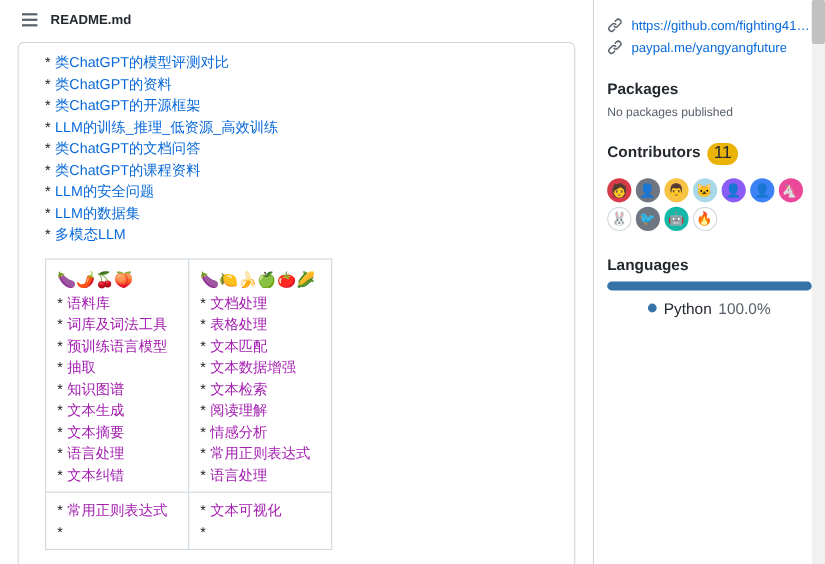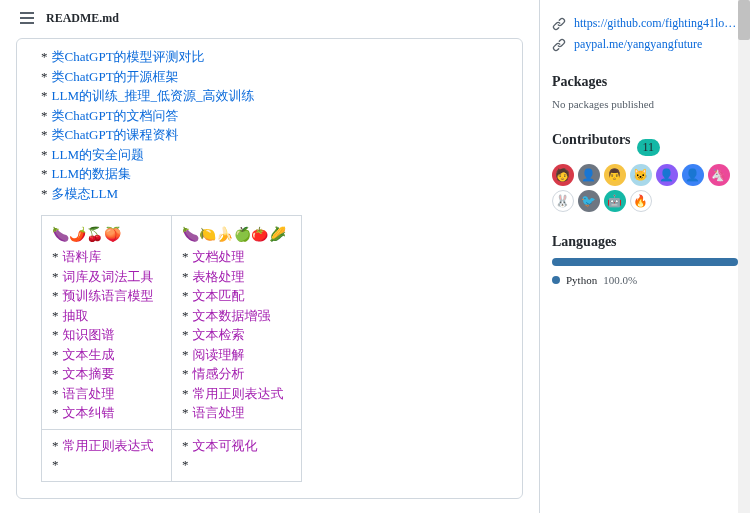--- a/index.html
+++ b/index.html
@@ -1,17 +1,17 @@
 <!DOCTYPE html>
 <html><head>
 <meta charset="utf-8">
 <style>
 * { margin: 0; padding: 0; box-sizing: border-box; }
 body { font-family: -apple-system, BlinkMacSystemFont, "Segoe UI", Helvetica, Arial, sans-serif; font-size: 14px; color: #24292f; background: #fff; }
-.container { display: flex; width: 750px; height: 513px; overflow: hidden; font-family: Liberation Serif, serif; }
+.container { display: flex; width: 750px; height: 513px; overflow: hidden; }
 .main { flex: 1; padding: 0 16px 0 16px; overflow-y: auto; border-right: 1px solid #d0d7de; }
 .main::-webkit-scrollbar { width: 10px; }
 .main::-webkit-scrollbar-track { background: #f6f8fa; }
 .main::-webkit-scrollbar-thumb { background: #d0d7de; border-radius: 5px; }
 .readme-header { display: flex; align-items: center; gap: 8px; padding: 8px 0 10px 0; position: sticky; top: 0; background: #fff; z-index: 1; }
 .hamburger { display: flex; flex-direction: column; gap: 3px; cursor: pointer; padding: 4px; }
 .hamburger span { width: 14px; height: 2px; background: #57606a; }
 .readme-title { font-size: 12px; font-weight: 600; }
 .readme-body { border: 1px solid #d0d7de; border-radius: 6px; padding: 8px 16px 16px 24px; margin-bottom: 16px; }
 .toc-list { list-style: none; }
@@ -25,26 +25,26 @@
 .cell-list li { font-size: 13px; line-height: 1.5; }
 .cell-list li::before { content: "*"; margin-right: 4px; color: #24292f; }
 .cell-list a { color: #a21caf; text-decoration: none; }
 .sidebar { width: 210px; padding: 16px 12px 0 12px; font-size: 12px; overflow-y: auto; }
 .side-link { display: flex; align-items: center; gap: 8px; margin-bottom: 6px; }
 .link-icon { color: #57606a; flex-shrink: 0; }
 .side-link a { color: #0969da; text-decoration: none; font-size: 12px; white-space: nowrap; overflow: hidden; text-overflow: ellipsis; }
 .side-section { margin-top: 22px; }
 .side-heading { font-size: 14px; font-weight: 600; margin-bottom: 8px; }
 .side-sub { font-size: 11px; color: #57606a; }
-.contrib-header { display: flex; align-items: flex-end; gap: 6px; }
-.counter { background: #14b8a6; color: #24292f; border-radius: 10px; font-size: 12px; padding: 1px 6px; font-weight: 500; }
+.contrib-header { display: flex; align-items: flex-start; gap: 6px; }
+.counter { background: #eab308; color: #24292f; border-radius: 10px; font-size: 16px; padding: 1px 6px; font-weight: 500; }
 .avatars { display: flex; flex-wrap: wrap; gap: 4px; margin-top: 8px; }
 .avatar { width: 22px; height: 22px; border-radius: 50%; display: flex; align-items: center; justify-content: center; font-size: 12px; color: #fff; }
 .lang-bar { height: 8px; border-radius: 4px; background: #3572A5; margin-top: 8px; }
-.lang-item { display: flex; align-items: center; gap: 6px; margin-top: 8px; font-size: 11px; }
+.lang-item { display: flex; align-items: center; gap: 6px; margin-top: 8px; font-size: 14px; justify-content: center; }
 .lang-dot { width: 8px; height: 8px; border-radius: 50%; background: #3572A5; }
 .lang-pct { color: #57606a; }
 .page-scrollbar { position: absolute; right: 0; top: 0; width: 12px; height: 513px; background: #f1f1f1; }
 .page-scrollbar-thumb { position: absolute; top: 0; right: 0; width: 12px; height: 40px; background: #c1c1c1; border-radius: 2px; }
 </style>
 </head>
 <body>
 
 <div class="container">
   <div class="main">
@@ -52,20 +52,21 @@
       <div class="hamburger">
           <span></span>
           <span></span>
           <span></span>
         </div>
       <div class="readme-title">README.md</div>
     </div>
     <div class="readme-body">
       <ul class="toc-list" id="toc">
           <li><a href="#">类ChatGPT的模型评测对比</a></li>
+          <li><a href="#">类ChatGPT的资料</a></li>
           <li><a href="#">类ChatGPT的开源框架</a></li>
           <li><a href="#">LLM的训练_推理_低资源_高效训练</a></li>
           <li><a href="#">类ChatGPT的文档问答</a></li>
           <li><a href="#">类ChatGPT的课程资料</a></li>
           <li><a href="#">LLM的安全问题</a></li>
           <li><a href="#">LLM的数据集</a></li>
           <li><a href="#">多模态LLM</a></li>
         </ul>
       <table class="grid-table">
         <tbody>

